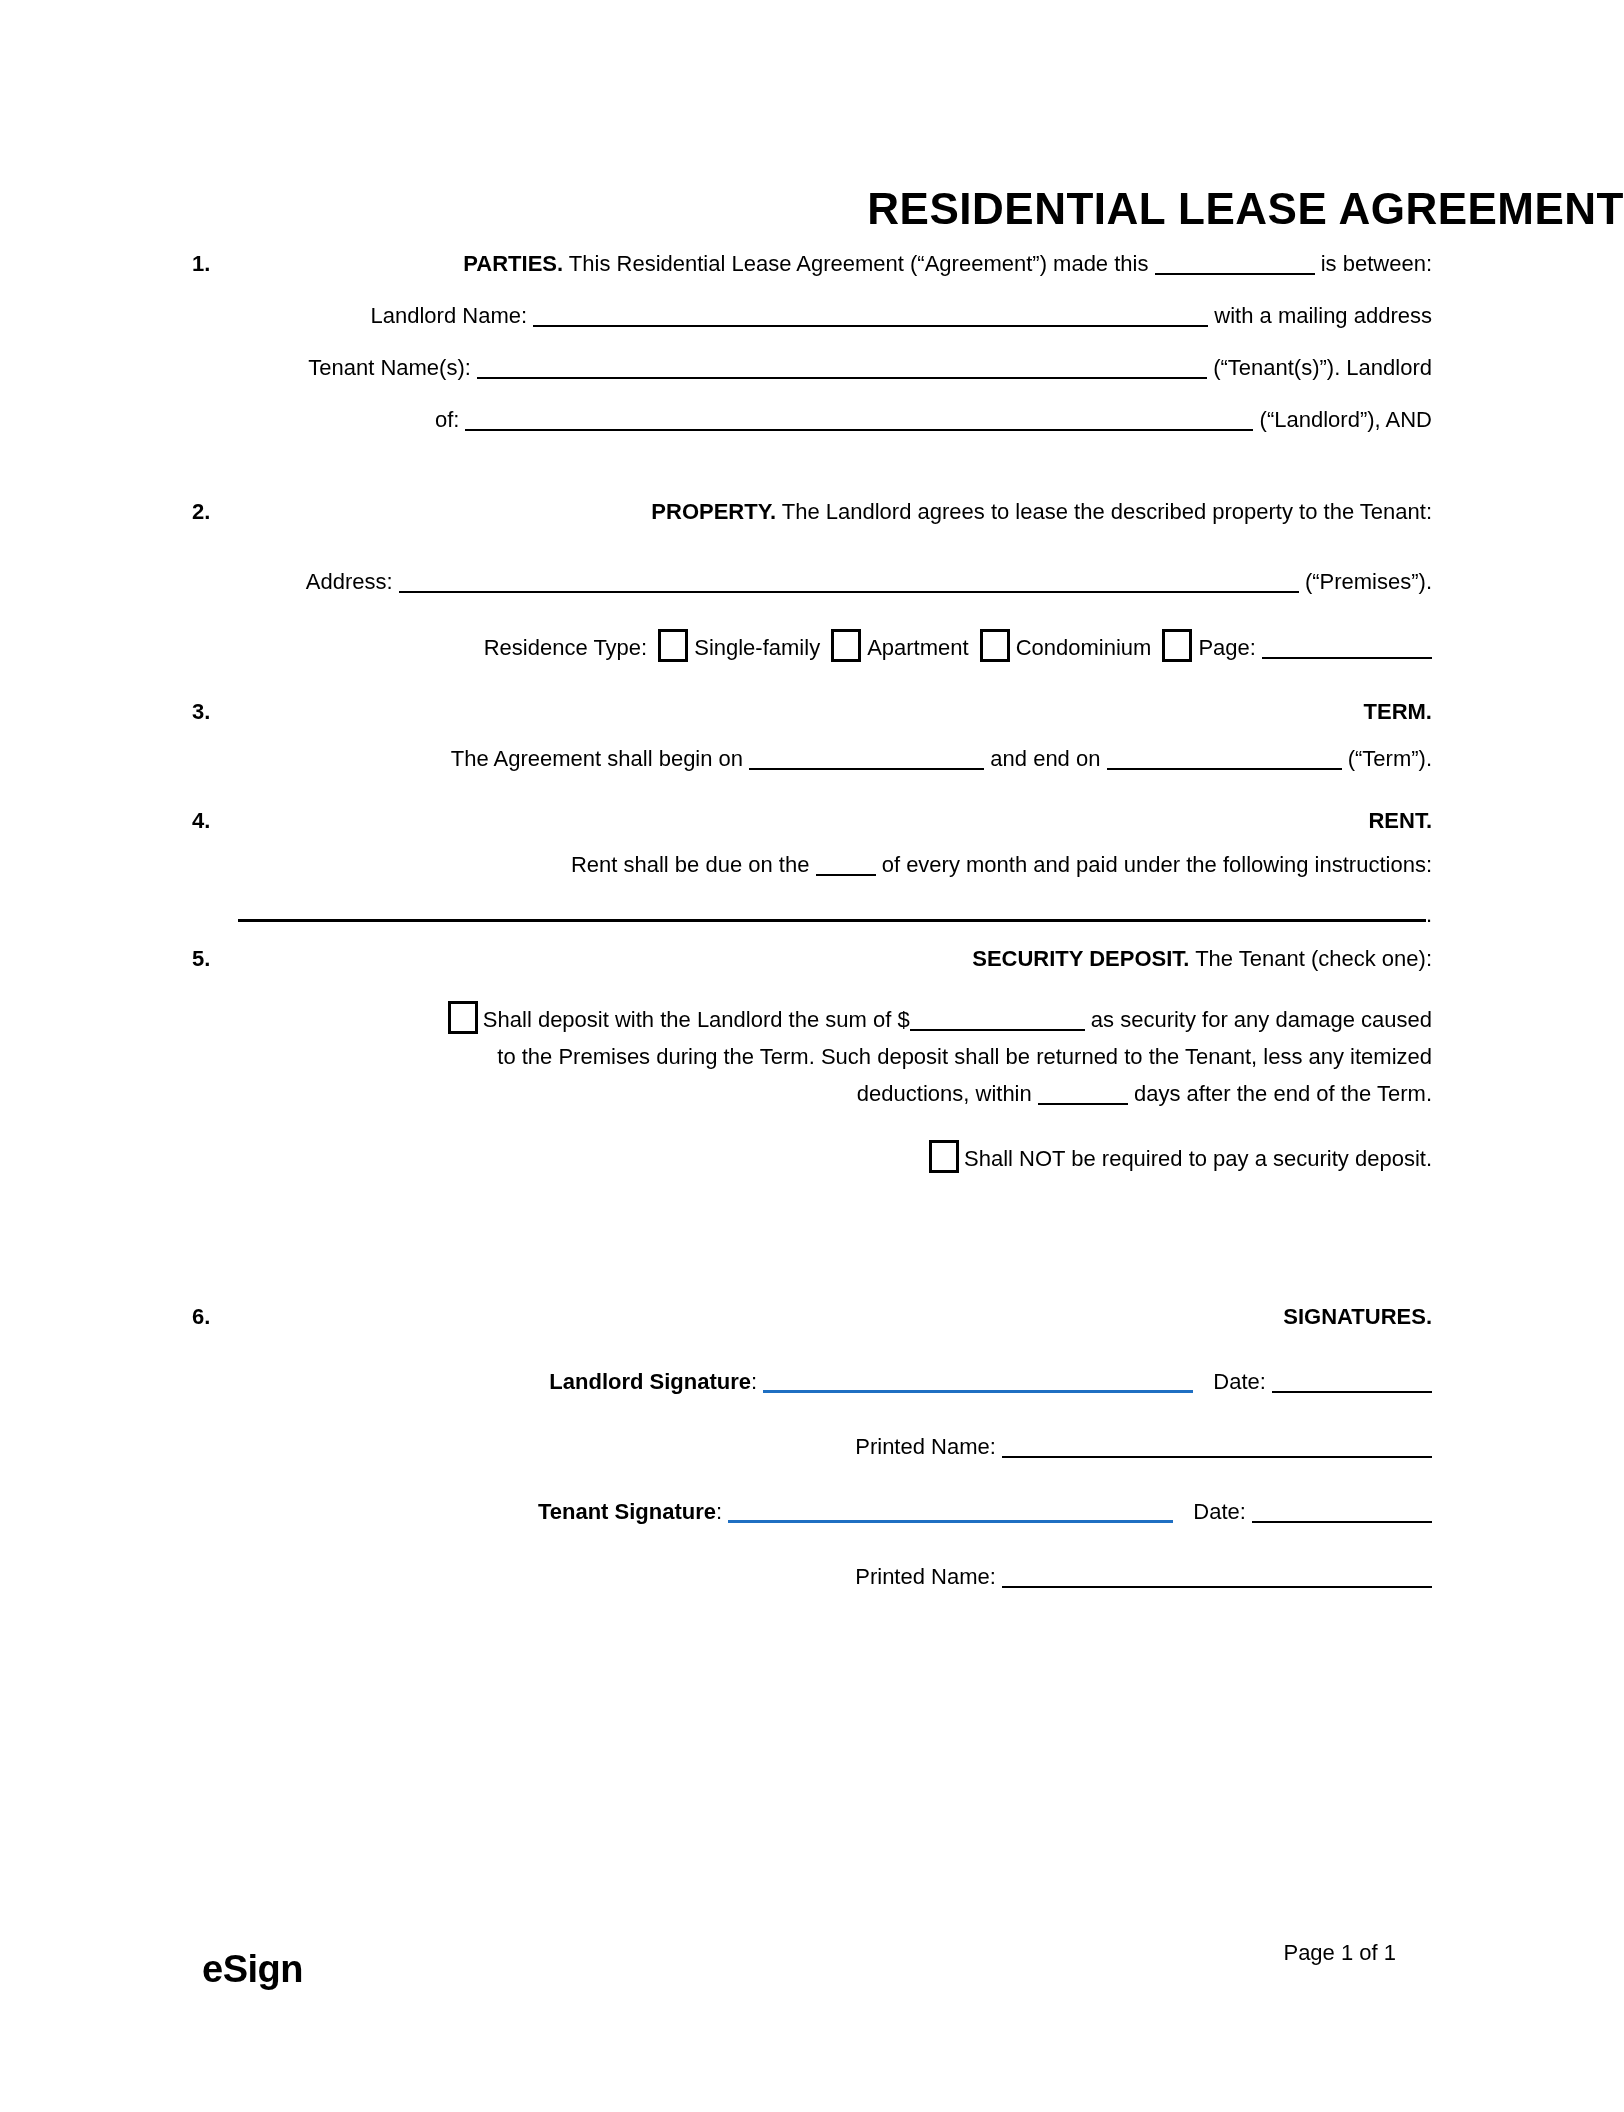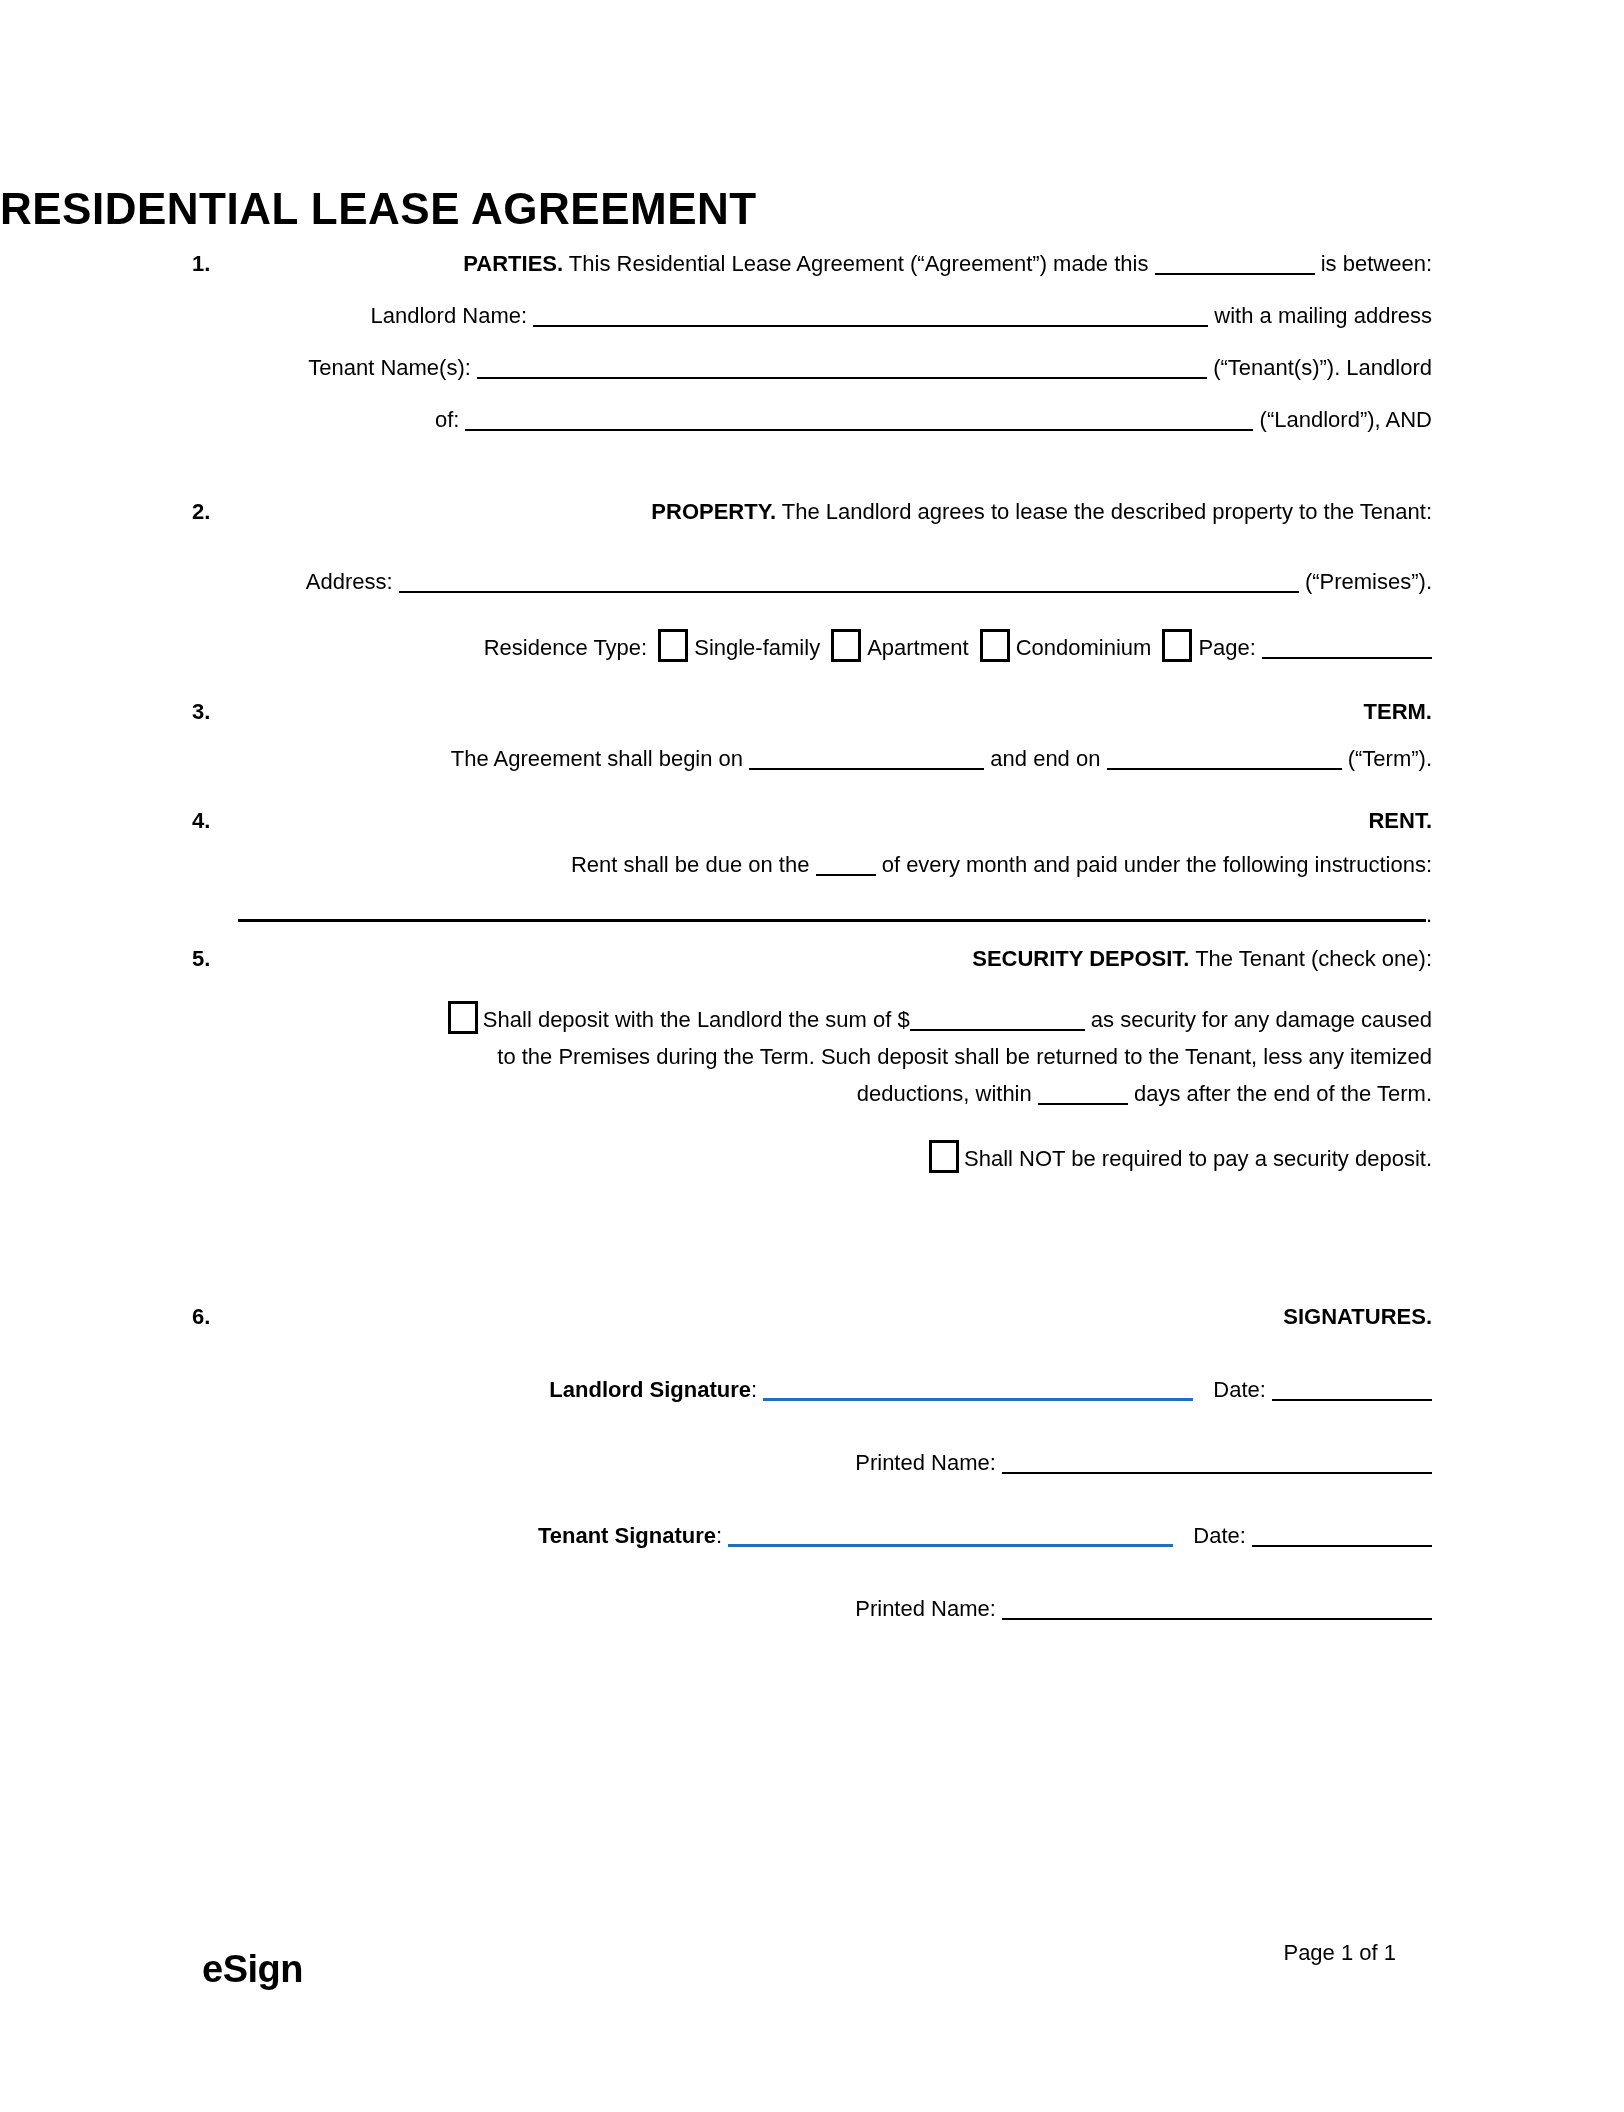--- a/index.html
+++ b/index.html
@@ -8,21 +8,21 @@
     width:1624px;height:2112px;
     background:#ffffff;
     font-family:"Liberation Sans", sans-serif;
     font-size:22px;
     color:#000;
     overflow:hidden;
   }
   .title{
     margin:0;
     padding-top:184px;
-    text-align:left;
+    text-align:right;
     font-size:44px;
     font-weight:bold;
     letter-spacing:0.5px;
   }
   .content{position:absolute;left:192px;right:192px;top:238px;}
   .item{display:flex;align-items:flex-start;}
   .inum{width:46px;flex-shrink:0;font-weight:bold;line-height:40px;}
   .ibody{flex:1;min-width:0;text-align:right;}
   .line{white-space:nowrap;line-height:52px;}
   .hline{white-space:nowrap;line-height:40px;}
@@ -45,21 +45,21 @@
     margin:0 6px 0 11px;
   }
   .cb.lead{margin:0 5px 0 0;}
   .w160{width:160px}.w675{width:675px}.w788{width:788px}.w730{width:730px}
   .w900{width:900px}.w170{width:170px}.w235{width:235px}.w140{width:140px}
   .w60{width:60px}.w175{width:175px}.w90{width:90px}
   .w430{width:430px}.w445{width:445px}.w160d{width:160px}.w180{width:180px}
   .gap20{display:inline-block;width:20px;}.mt46{margin-top:46px}.mt30{margin-top:30px}
   .mt26{margin-top:26px}.mt24{margin-top:24px}.mt22{margin-top:22px}
   .mt7{margin-top:7px}.mt6{margin-top:6px}.mt4{margin-top:4px}
-  .mt27{margin-top:27px}.mt118{margin-top:118px}.mt25{margin-top:33px}
+  .mt27{margin-top:27px}.mt118{margin-top:118px}.mt25{margin-top:25px}
   .instr{display:flex;align-items:baseline;line-height:40px;}
   .instr .grow{flex:1;height:15px;border-bottom:3px solid #000;}
   .footer-brand{
     position:absolute;left:202px;top:1948px;
     font-size:38px;font-weight:bold;letter-spacing:-0.5px;
   }
   .footer-page{
     position:absolute;right:228px;top:1940px;
     font-size:22px;
   }

